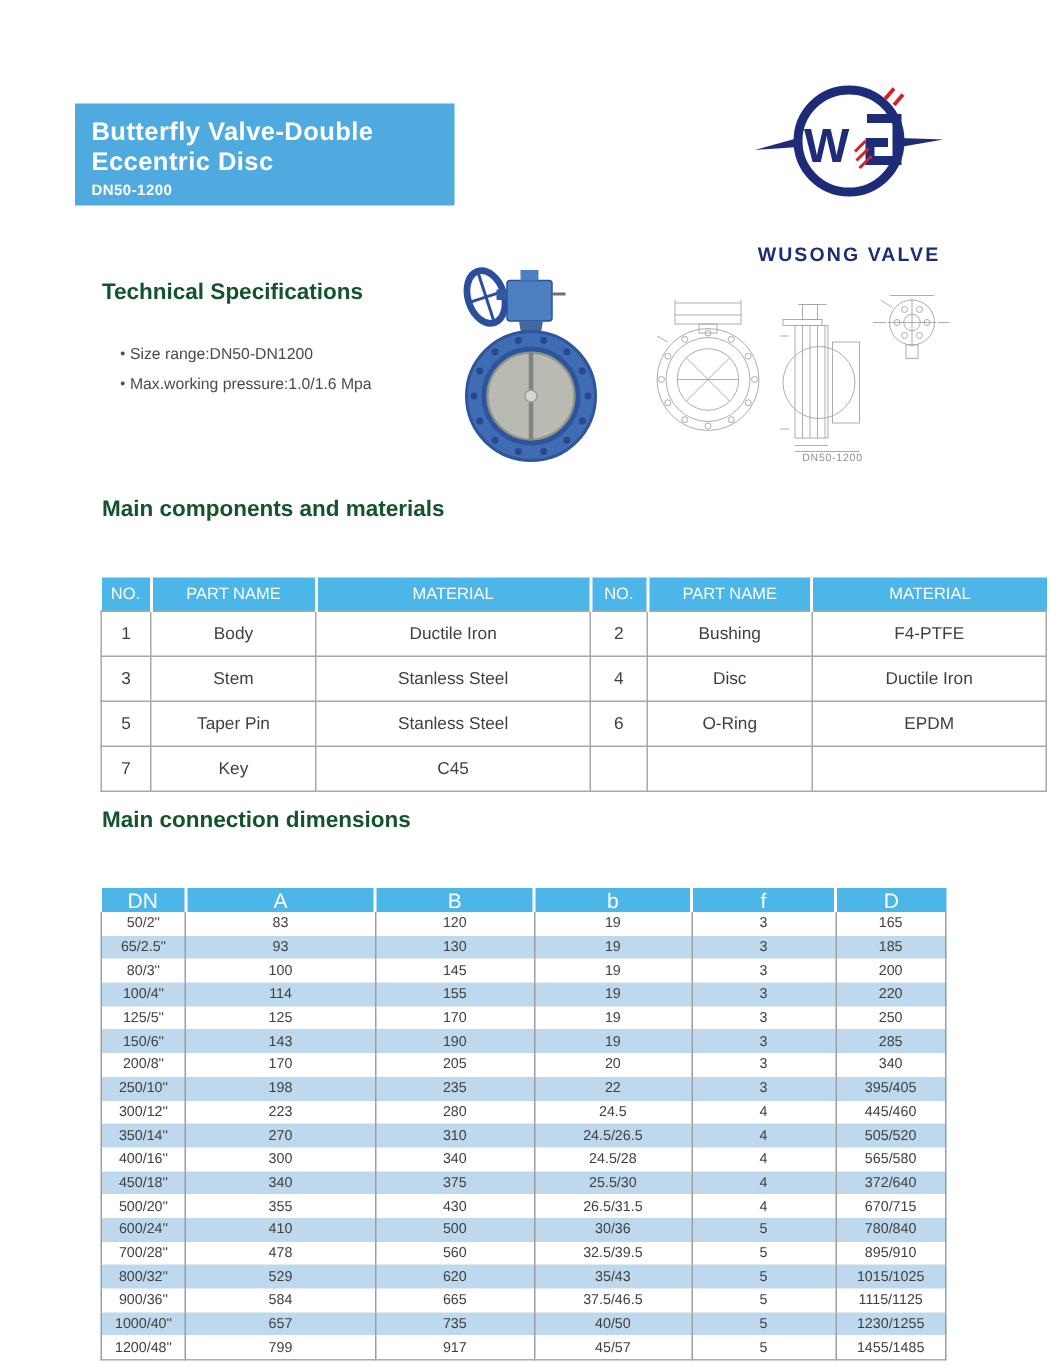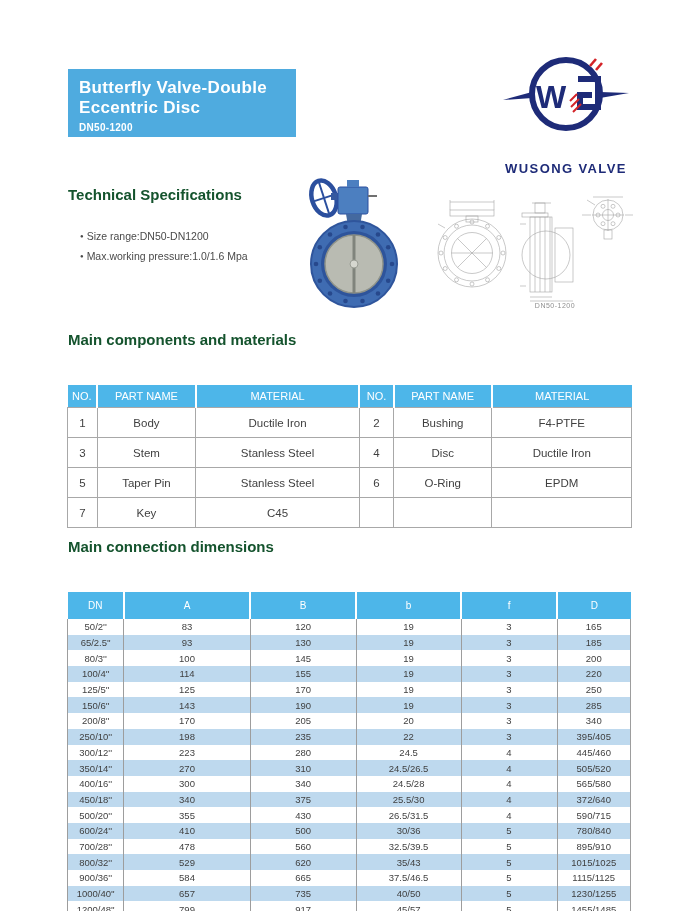--- a/index.html
+++ b/index.html
@@ -1,20 +1,20 @@
 <!DOCTYPE html>
 <html><head>
 <meta charset="utf-8">
 <style>
   html,body{margin:0;padding:0;background:#fff;}
   .page{position:relative;width:700px;height:911px;background:#ffffff;
         font-family:"Liberation Sans",sans-serif;overflow:hidden;}
 
   
-  .banner{position:absolute;left:68px;top:69px;width:228px;height:68px;
+  .banner{position:absolute;left:50px;top:69px;width:253px;height:68px;
           background:#4fabdf;color:#fff;padding:9px 0 0 11px;box-sizing:border-box;}
   .banner-title{font-size:17px;font-weight:bold;line-height:20px;letter-spacing:.3px;}
   .banner-sub{font-size:10px;margin-top:4px;font-weight:bold;letter-spacing:.3px;}
 
   
   .logo-wrap{position:absolute;left:495px;top:50px;width:142px;text-align:center;}
   .brand-name{font-size:13px;font-weight:bold;color:#1e2b78;letter-spacing:1.4px;
               margin-top:15px;white-space:nowrap;}
 
   
@@ -37,33 +37,33 @@
 
   
   .tbl{position:absolute;border-collapse:collapse;table-layout:fixed;
        text-align:center;color:#3f3f3f;}
   .tbl th{background:#4db6e9;color:#fff;font-weight:normal;padding:0;
           border-left:2px solid #fff;}
   .tbl th:first-child{border-left:none;}
   .tbl td{padding:0;}
 
   
-  #comp-table{left:67px;top:385px;width:565px;font-size:11.5px;}
+  #comp-table{left:67px;top:385px;width:631px;font-size:11.5px;}
   #comp-table th{height:22px;font-size:11px;}
   #comp-table td{height:29px;border:1px solid #a8a8a8;background:#fff;}
   #comp-table th:nth-child(1){width:5.2%}
   #comp-table th:nth-child(2){width:17.4%}
   #comp-table th:nth-child(3){width:29.2%}
   #comp-table th:nth-child(4){width:5.8%}
   #comp-table th:nth-child(5){width:17.4%}
   #comp-table th:nth-child(6){width:25%}
 
   
   #dims-table{left:67px;top:592px;width:564px;font-size:9.5px;}
-  #dims-table th{height:27px;font-size:10px;margin-left:33px;}
+  #dims-table th{height:15px;font-size:14px;margin-left:33px;}
   #dims-table td{height:15.7px;border-left:1px solid #9d9d9d;border-right:1px solid #9d9d9d;}
   #dims-table tbody tr:nth-child(even){background:#bed9ee;}
   #dims-table tbody tr:last-child td{border-bottom:1px solid #ababab;}
   #dims-table th:nth-child(1){width:10%}
   #dims-table th:nth-child(2){width:22.5%}
   #dims-table th:nth-child(3){width:18.8%}
   #dims-table th:nth-child(4){width:18.6%}
   #dims-table th:nth-child(5){width:17%}
   #dims-table th:nth-child(6){width:13.1%}
 </style>
@@ -355,21 +355,21 @@
           <td>25.5/30</td>
           <td>4</td>
           <td>372/640</td>
         </tr>
         <tr>
           <td>500/20''</td>
           <td>355</td>
           <td>430</td>
           <td>26.5/31.5</td>
           <td>4</td>
-          <td>590/715</td>
+          <td>670/715</td>
         </tr>
         <tr>
           <td>600/24''</td>
           <td>410</td>
           <td>500</td>
           <td>30/36</td>
           <td>5</td>
           <td>780/840</td>
         </tr>
         <tr>

